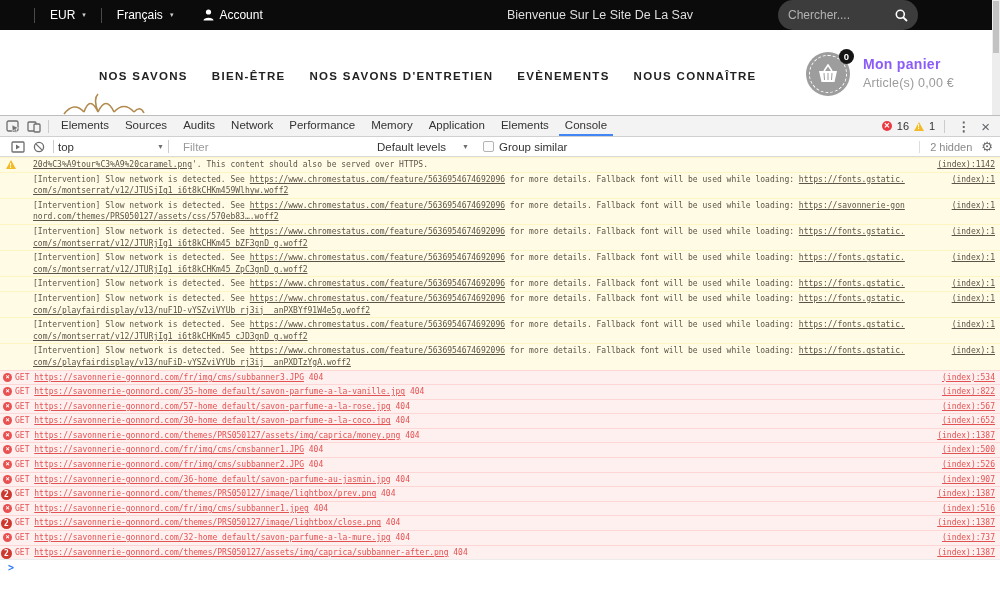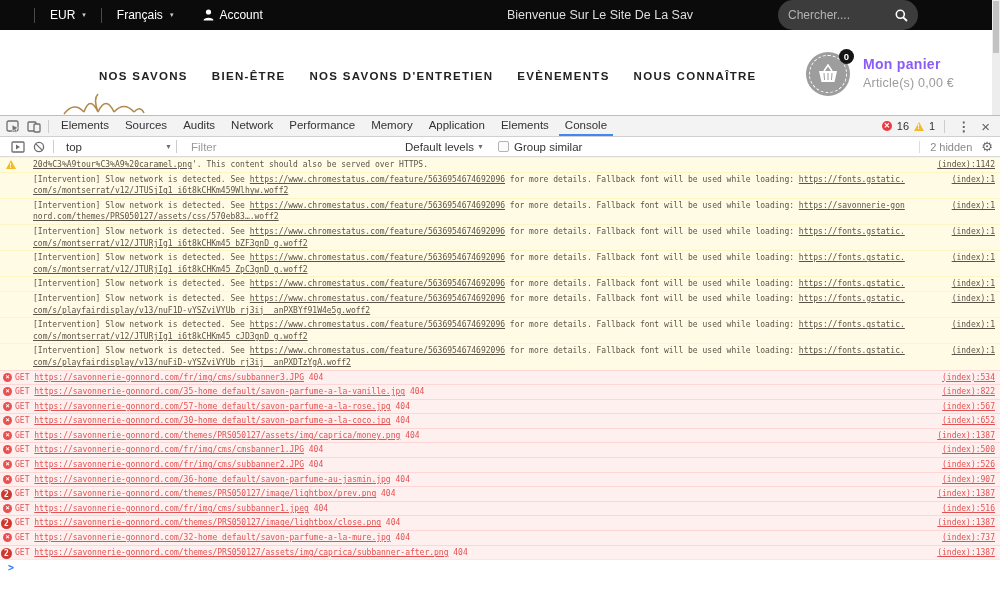--- a/index.html
+++ b/index.html
@@ -56,24 +56,24 @@
   .wtri { position:relative; width:0; height:0; border-left:5px solid transparent;
           border-right:5px solid transparent; border-bottom:9px solid #f2bb27; }
   .wtri::after { content:"!"; position:absolute; left:-1.5px; top:1.5px; color:#fff;
                  font:bold 6.5px "Liberation Sans",sans-serif; }
   .dots { color:#5f6368; font-size:13px; font-weight:bold; padding:0 3px; }
   .close-x { color:#5f6368; font-size:15px; padding:0 3px; }
 
   .dt-bar { height:20px; border-bottom:1px solid #dadada; display:flex; align-items:center;
             padding:0 7px; background:#fff; }
   .ctx { width:106px; display:flex; align-items:center; justify-content:space-between;
-         margin-left:8px; font-size:11.5px; color:#333; }
+         margin-left:0; font-size:11.5px; color:#333; }
   .dd-arrow { font-size:7px; color:#6e6e6e; }
   .filter-in { width:194px; font-size:11.5px; color:#9a9a9a; margin-left:10px; }
-  .lvl { display:flex; gap:3px; margin-left:20px; font-size:11.5px; color:#333; align-items:center; }
+  .lvl { display:flex; gap:16px; margin-left:0; font-size:11.5px; color:#333; align-items:center; }
   .chk { width:11px; height:11px; border:1px solid #b3b3b3; border-radius:2px; background:#fbfbfb;
          margin-left:14px; flex:0 0 11px; }
   .grp-label { font-size:11.5px; color:#333; margin-left:5px; }
   .spacer { flex:1; }
   .hidden-count { font-size:11px; color:#8a8a8a; padding:0 9px 0 10px; border-left:1px solid #ddd; }
   .gear { font-family:"DejaVu Sans",sans-serif; color:#666; font-size:13px; }
 
   
   .cmsgs { font-family:"DejaVu Sans Mono",monospace; }
   .crow { display:flex; align-items:flex-start; padding-right:5px; }

